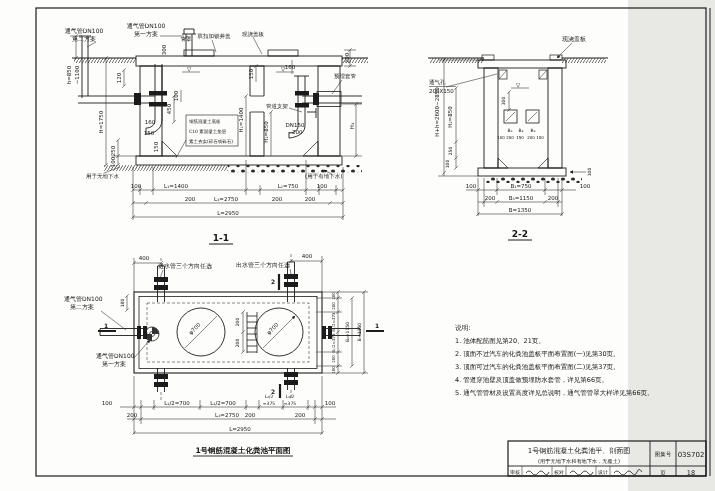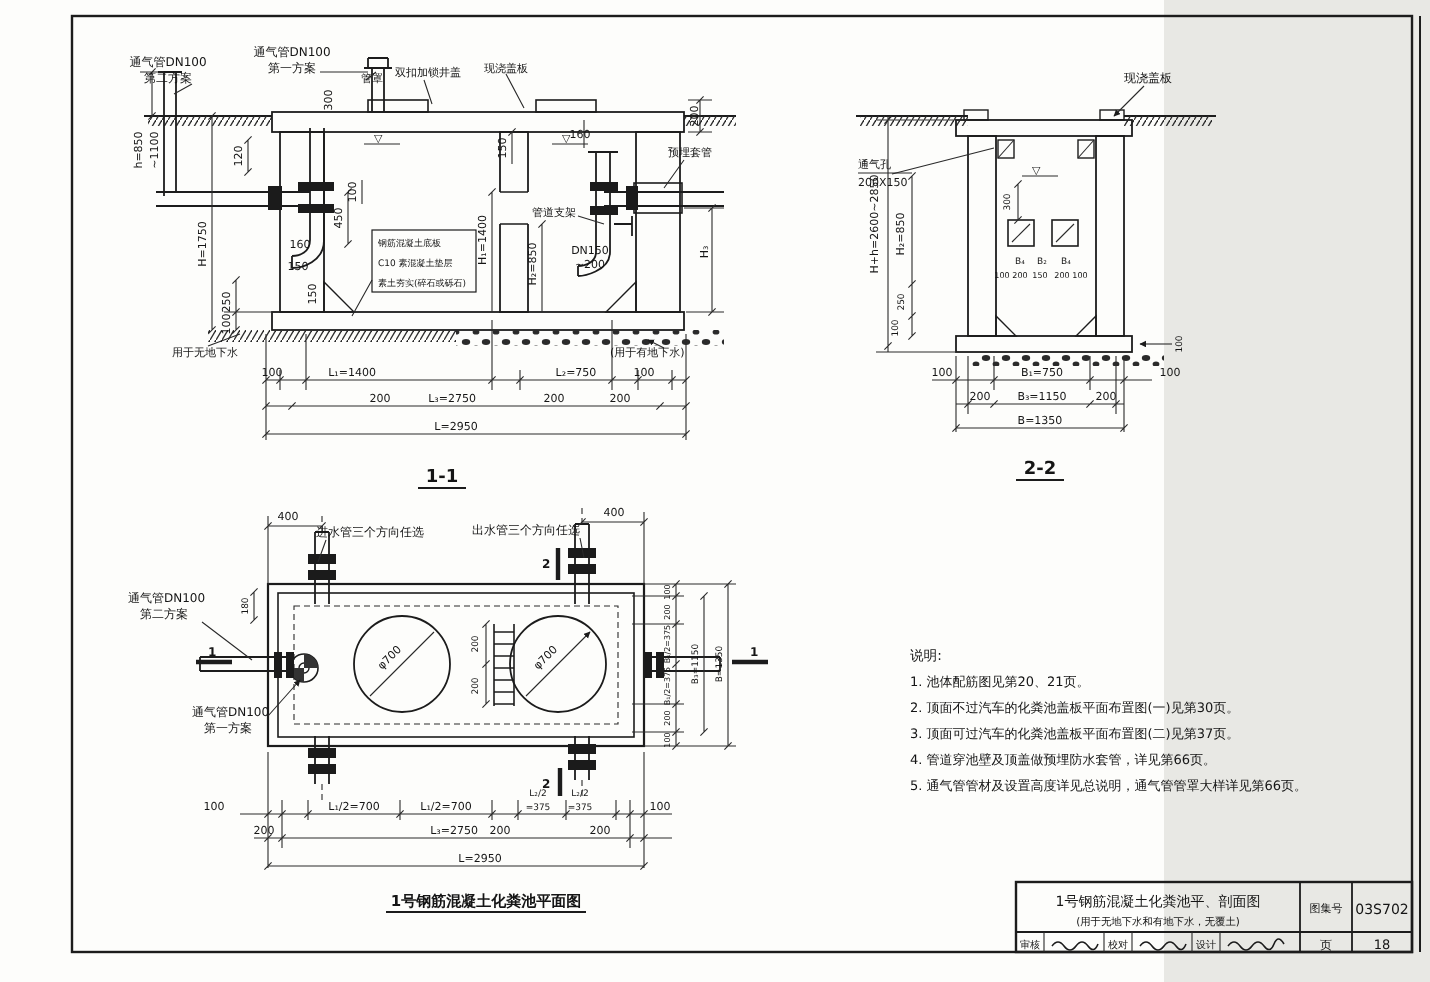--- a/index.html
+++ b/index.html
@@ -1,16 +1,16 @@
 <!DOCTYPE html>
 <html><head>
 <meta charset="utf-8">
 <style>
   html,body{margin:0;padding:0;background:#e8e8e4;}
-  #sheet{width:582px;height:491px;position:relative;background:#fdfdfb;
+  #sheet{width:628px;height:491px;position:relative;background:#fdfdfb;
          font-family:"DejaVu Sans",sans-serif;}
   svg text{fill:#151515;font-family:"DejaVu Sans",sans-serif;}
   .ln{stroke:#1c1c1c;fill:none;}
   .thin{stroke:#2a2a2a;stroke-width:.55;fill:none;}
   .lbl{font-size:6px;}
   .sm{font-size:5.5px;}
   .xs{font-size:4.5px;}
   .xxs{font-size:4px;}
   .ttl{font-size:9px;font-weight:bold;}
 </style>

